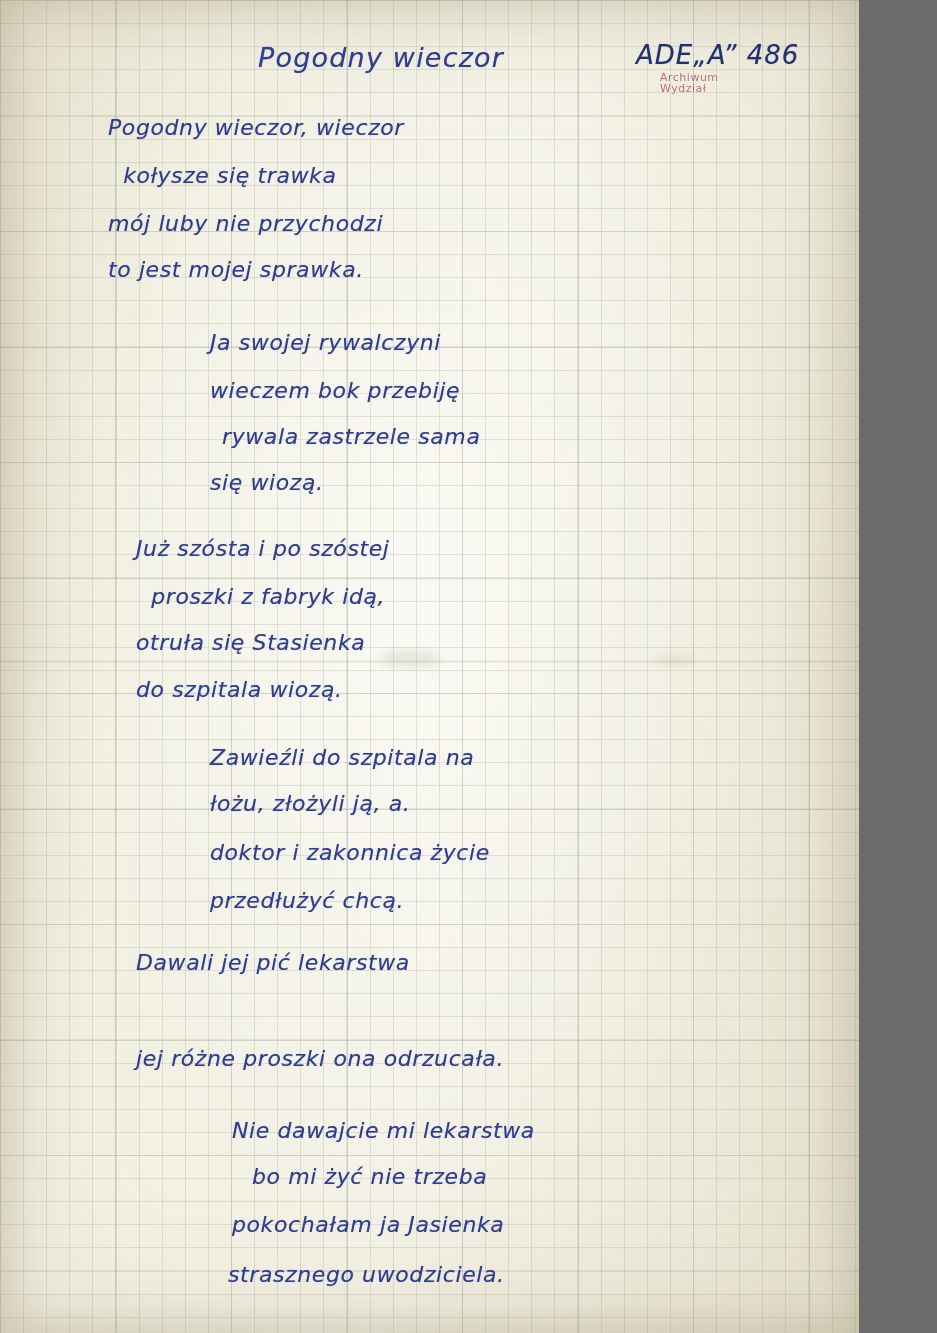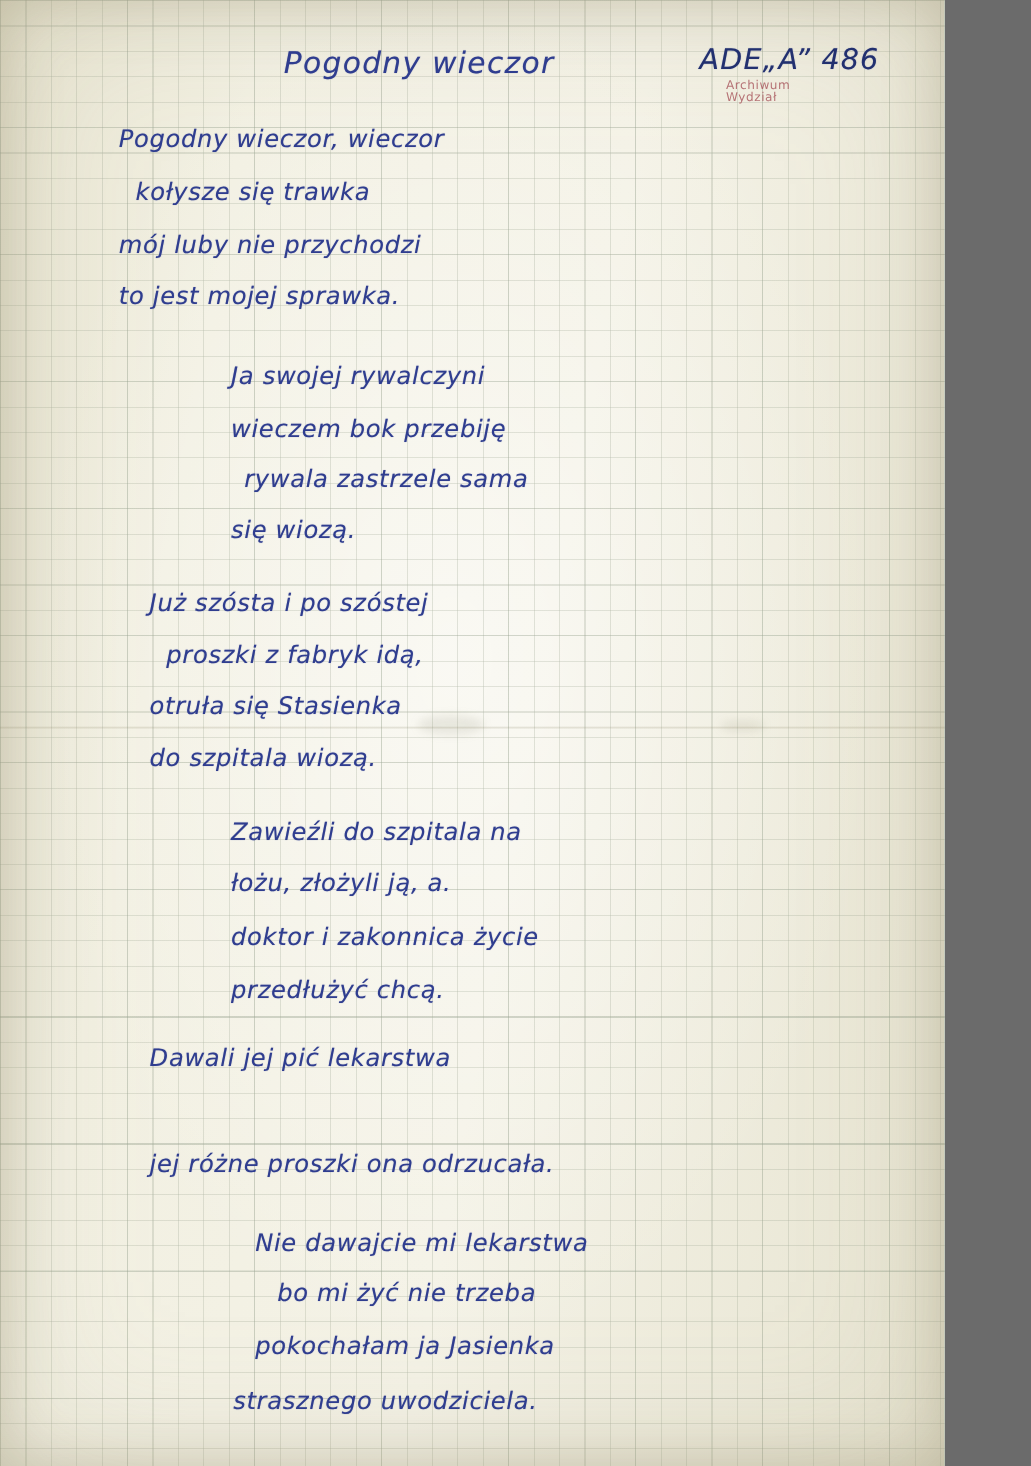--- a/index.html
+++ b/index.html
@@ -146,16 +146,16 @@
   <div class="hand line" style="left:210px; top:791px;">łożu, złożyli ją, a.</div>
   <div class="hand line" style="left:210px; top:840px;">doktor i zakonnica życie</div>
   <div class="hand line" style="left:210px; top:888px;">przedłużyć chcą.</div>
 
   <div class="hand line" style="left:136px; top:950px;">Dawali jej pić lekarstwa</div>
   <div class="hand line" style="left:136px; top:1046px;">jej różne proszki ona odrzucała.</div>
 
   <div class="hand line" style="left:232px; top:1118px;">Nie dawajcie mi lekarstwa</div>
   <div class="hand line" style="left:232px; top:1212px;">pokochałam ja Jasienka</div>
   <div class="hand line" style="left:252px; top:1164px;">bo mi żyć nie trzeba</div>
-  <div class="hand line" style="left:212px; top:1262px;">strasznego uwodziciela.</div>
+  <div class="hand line" style="left:228px; top:1262px;">strasznego uwodziciela.</div>
 
   <div class="signature" style="left:600px; top:1264px;">Chmieńska Janina</div>
 </div>
 
 </body></html>

